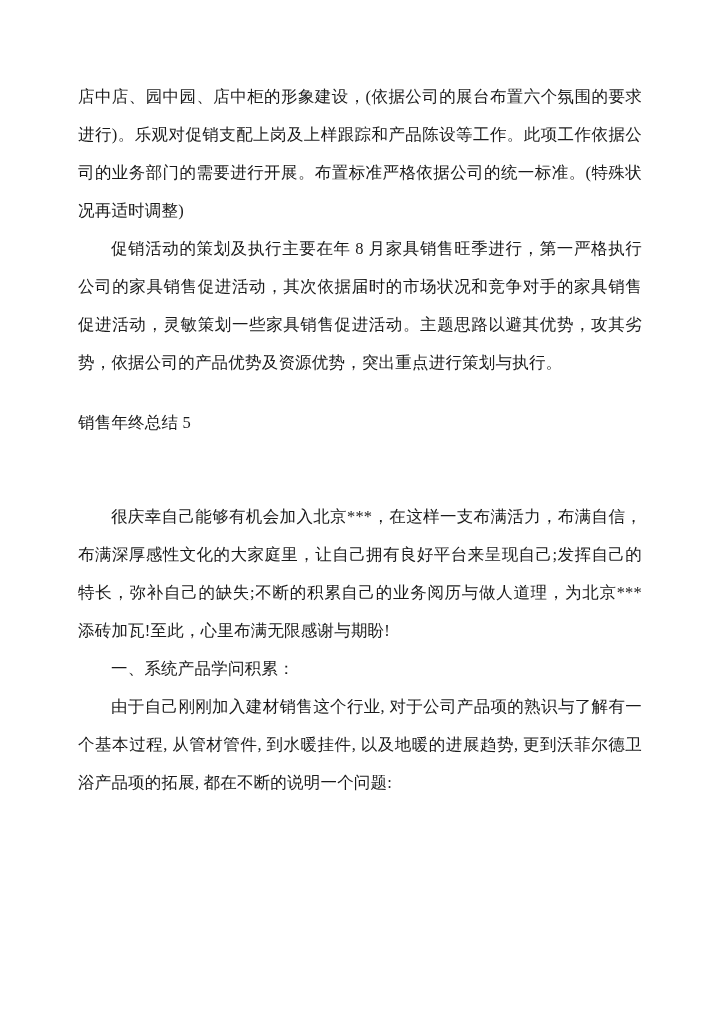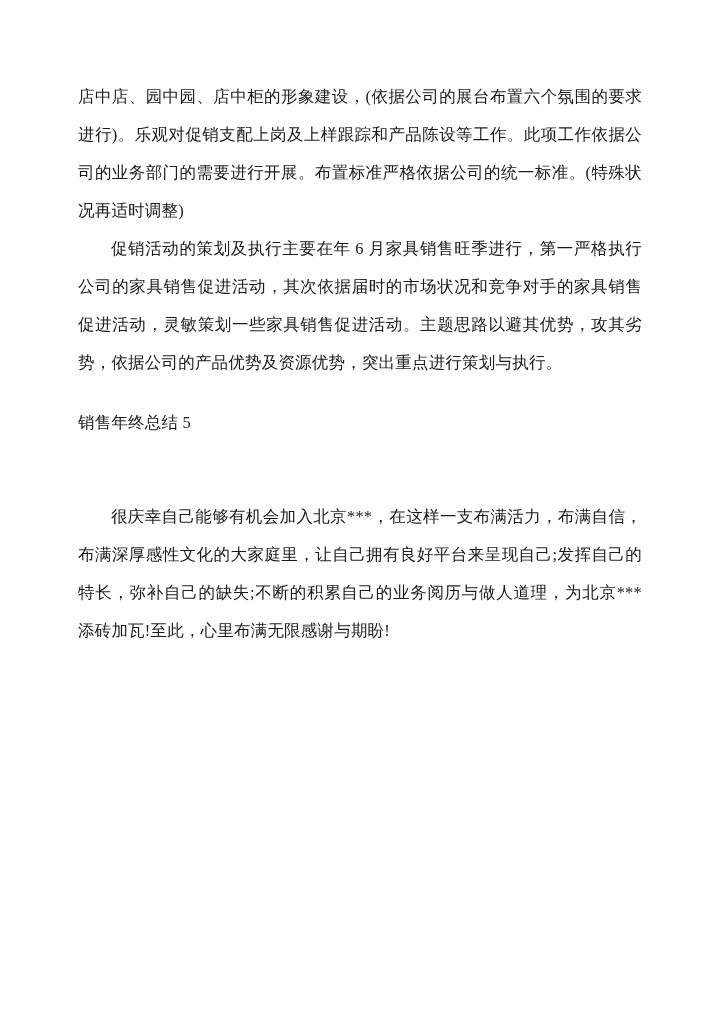--- a/index.html
+++ b/index.html
@@ -49,25 +49,27 @@
 </style>
 </head>
 <body>
 
 <div class="page">
   <div class="doc-body">
 
     <p class="para para-flush">店中店、园中园、店中柜的形象建设，(依据公司的展台布置六个氛围的要求进行)。乐观对促销支配上岗及上样跟踪和产品陈设等工作。此项工作依据公司的业务部门的需要进行开展。布置标准严格依据公司的统一标准。(特殊状况再适时调整)</p>
 
 
-    <p class="para">促销活动的策划及执行主要在年 6 月家具销售旺季进行，第一严格执行公司的家具销售促进活动，其次依据届时的市场状况和竞争对手的家具销售促进活动，灵敏策划一些家具销售促进活动。主题思路以避其优势，攻其劣势，依据公司的产品优势及资源优势，突出重点进行策划与执行。</p>
+    <p class="para">促销活动的策划及执行主要在年 8 月家具销售旺季进行，第一严格执行公司的家具销售促进活动，其次依据届时的市场状况和竞争对手的家具销售促进活动，灵敏策划一些家具销售促进活动。主题思路以避其优势，攻其劣势，依据公司的产品优势及资源优势，突出重点进行策划与执行。</p>
 
     <p class="para heading">销售年终总结 5</p>
 
     <div class="spacer"></div>
 
     <p class="para">很庆幸自己能够有机会加入北京***，在这样一支布满活力，布满自信，布满深厚感性文化的大家庭里，让自己拥有良好平台来呈现自己;发挥自己的特长，弥补自己的缺失;不断的积累自己的业务阅历与做人道理，为北京***添砖加瓦!至此，心里布满无限感谢与期盼!</p>
 
 
+    <p class="para">一、系统产品学问积累：</p>
 
+    <p class="para">由于自己刚刚加入建材销售这个行业, 对于公司产品项的熟识与了解有一个基本过程, 从管材管件, 到水暖挂件, 以及地暖的进展趋势, 更到沃菲尔德卫浴产品项的拓展, 都在不断的说明一个问题:</p>
 
   </div>
 </div>
 
 </body></html>

